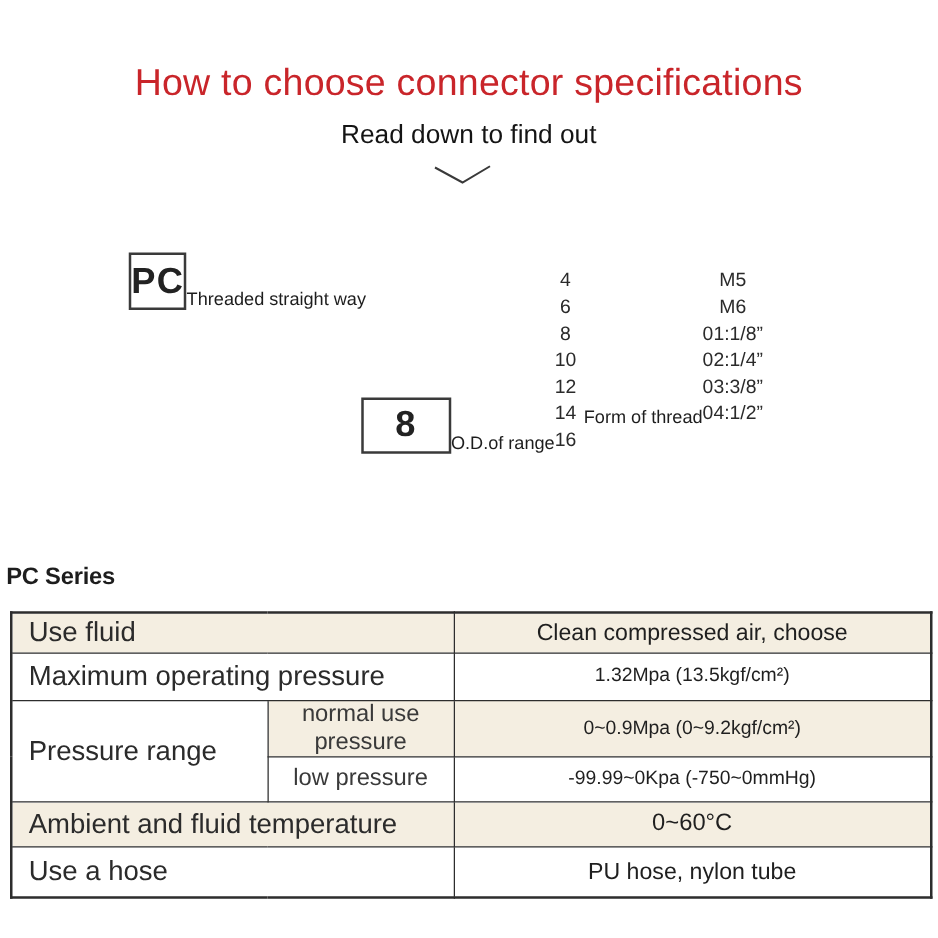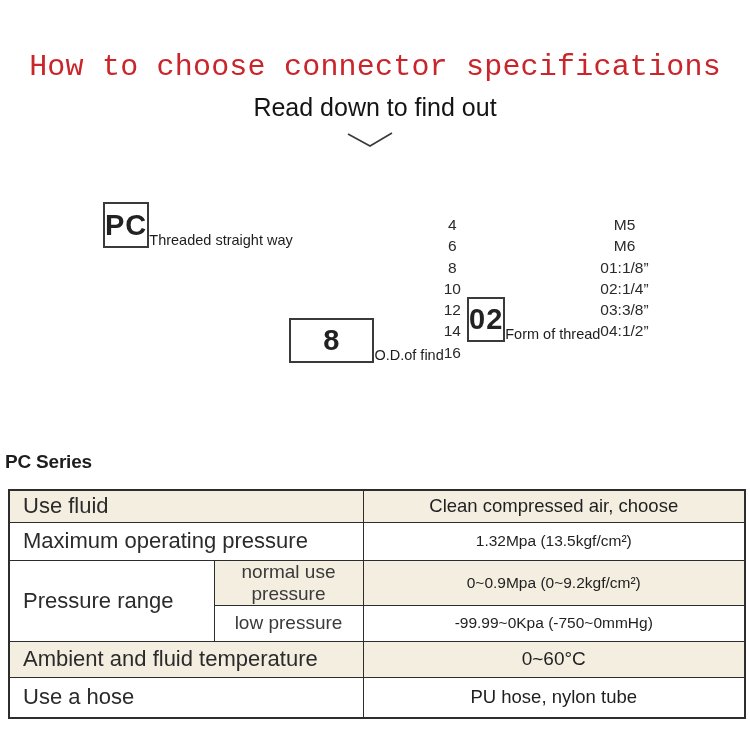--- a/index.html
+++ b/index.html
@@ -14,26 +14,25 @@
   .abs { position: absolute; }
 
   
   .page-title {
     top: 50px; left: 0; width: 750px;
     text-align: center;
     font-size: 30px; line-height: 34px;
     font-weight: 400;
     color: #c9252a;
     letter-spacing: 0.2px;
-    font-family: Liberation Mono, monospace;
   }
   .page-subtitle {
     top: 95px; left: 0; width: 750px;
     text-align: center;
-    font-size: 25px; line-height: 25px;
+    font-size: 21px; line-height: 25px;
     color: #141414;
   }
   .chevron-wrap { top: 131px; left: 346px; }
 
   
   .code-col {
     top: 202px;
     display: flex; flex-direction: row; align-items: flex-end;
   }
   .col-pc     { left: 103px; width: 172px; }
@@ -131,36 +130,33 @@
   <div class="code-box">
     <span>PC</span>
   </div>
   <div class="code-caption">Threaded straight way</div>
 </div>
 
 <div class="abs code-col col-tube">
   <div class="code-box">
     <span>8</span>
   </div>
-  <div class="code-caption">O.D.of find</div>
+  <div class="code-caption">O.D.of range</div>
   <ul class="option-list">
     <li>4</li>
     <li>6</li>
     <li>8</li>
     <li>10</li>
     <li>12</li>
     <li>14</li>
     <li>16</li>
   </ul>
 </div>
 
 <div class="abs code-col col-thread">
-  <div class="code-box">
-    <span>02</span>
-  </div>
   <div class="code-caption">Form of thread</div>
   <ul class="option-list">
     <li>M5</li>
     <li>M6</li>
     <li>01:1/8”</li>
     <li>02:1/4”</li>
     <li>03:3/8”</li>
     <li>04:1/2”</li>
   </ul>
 </div>

